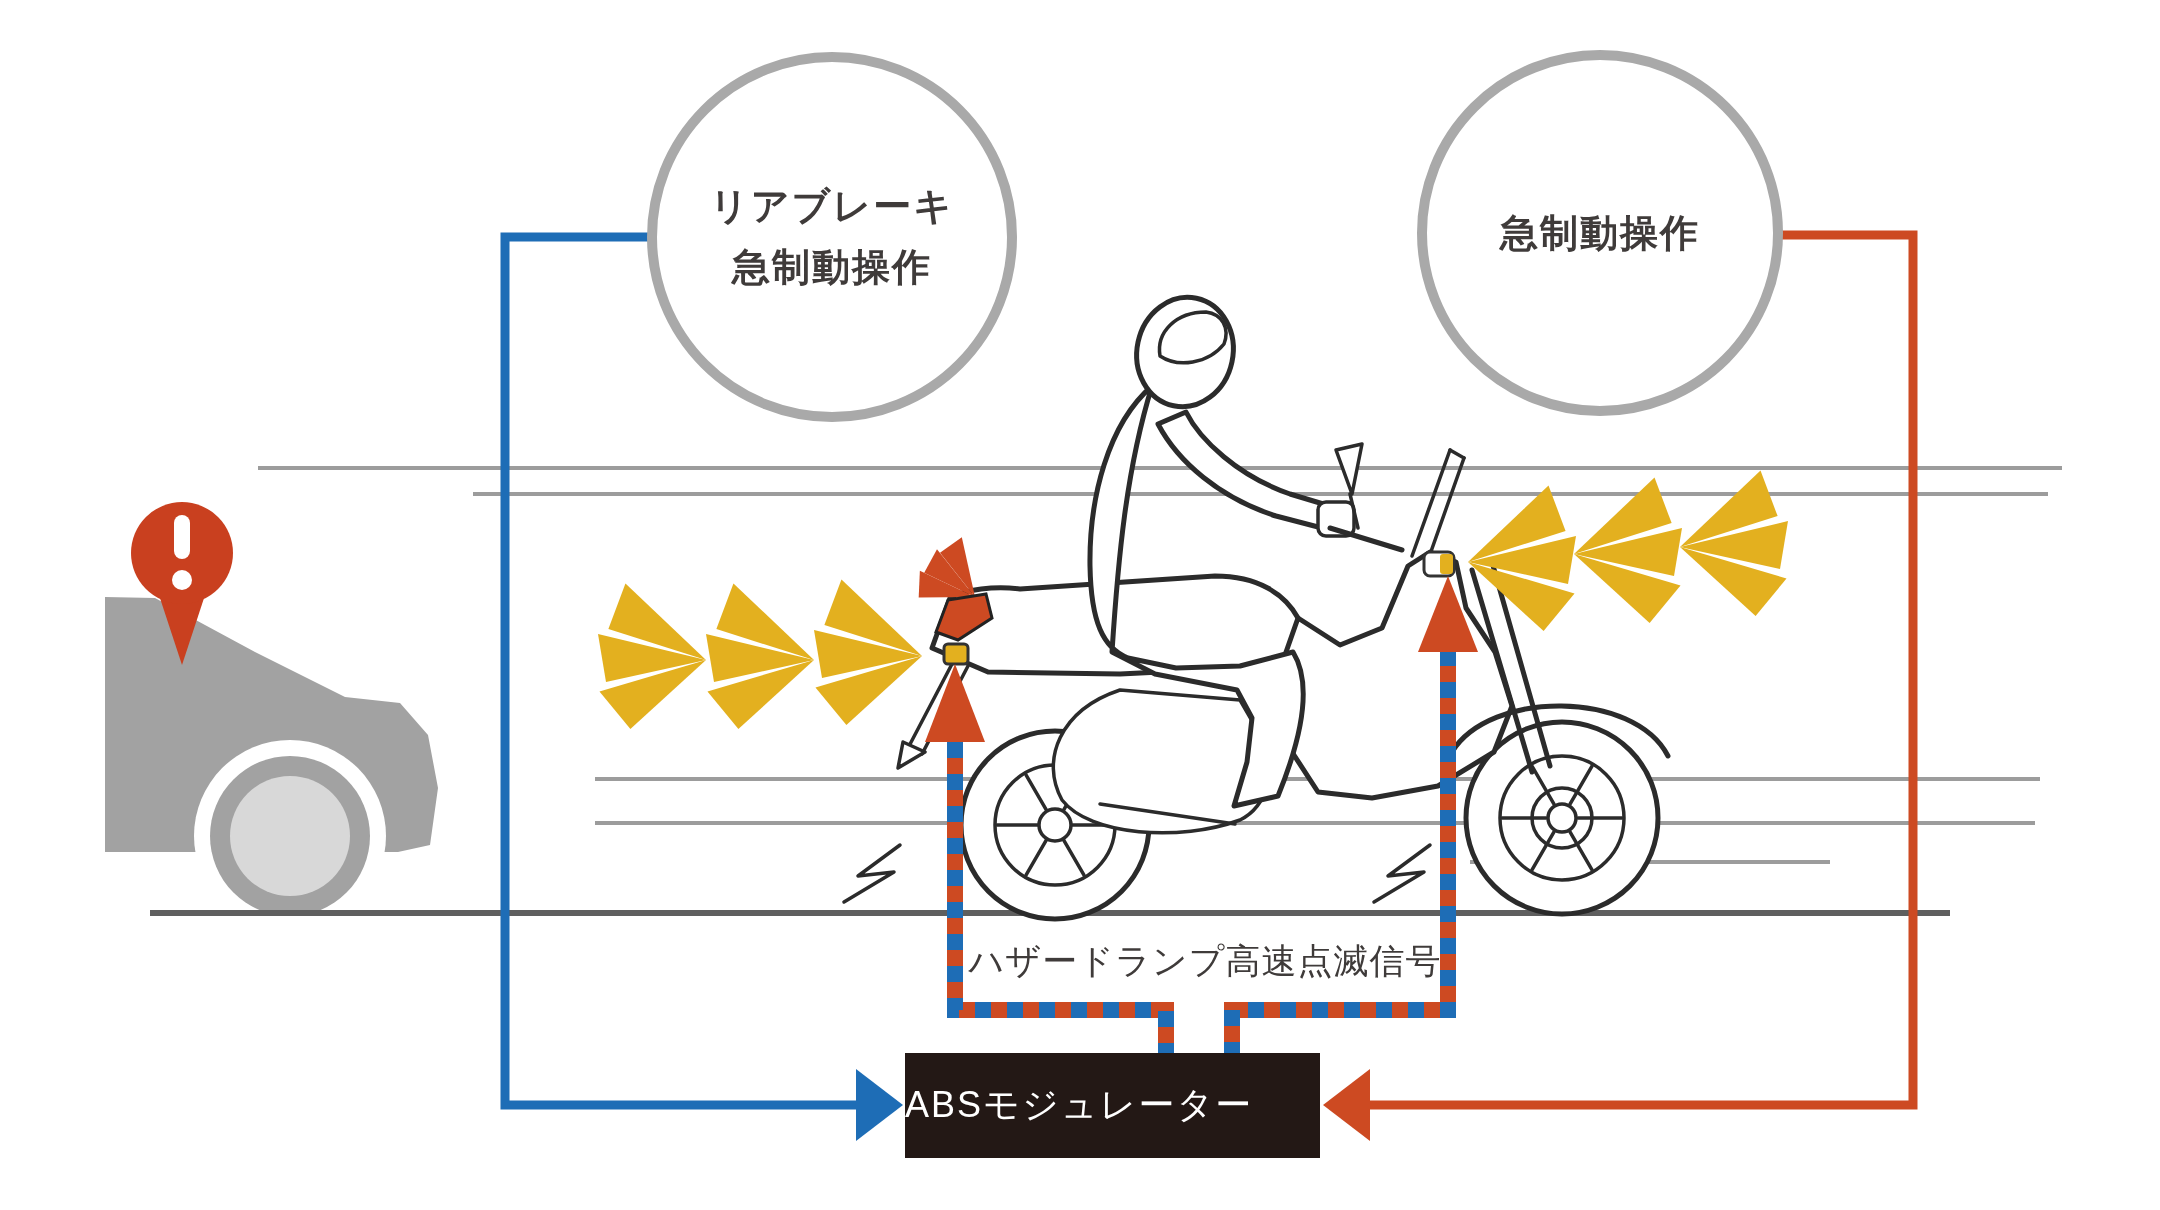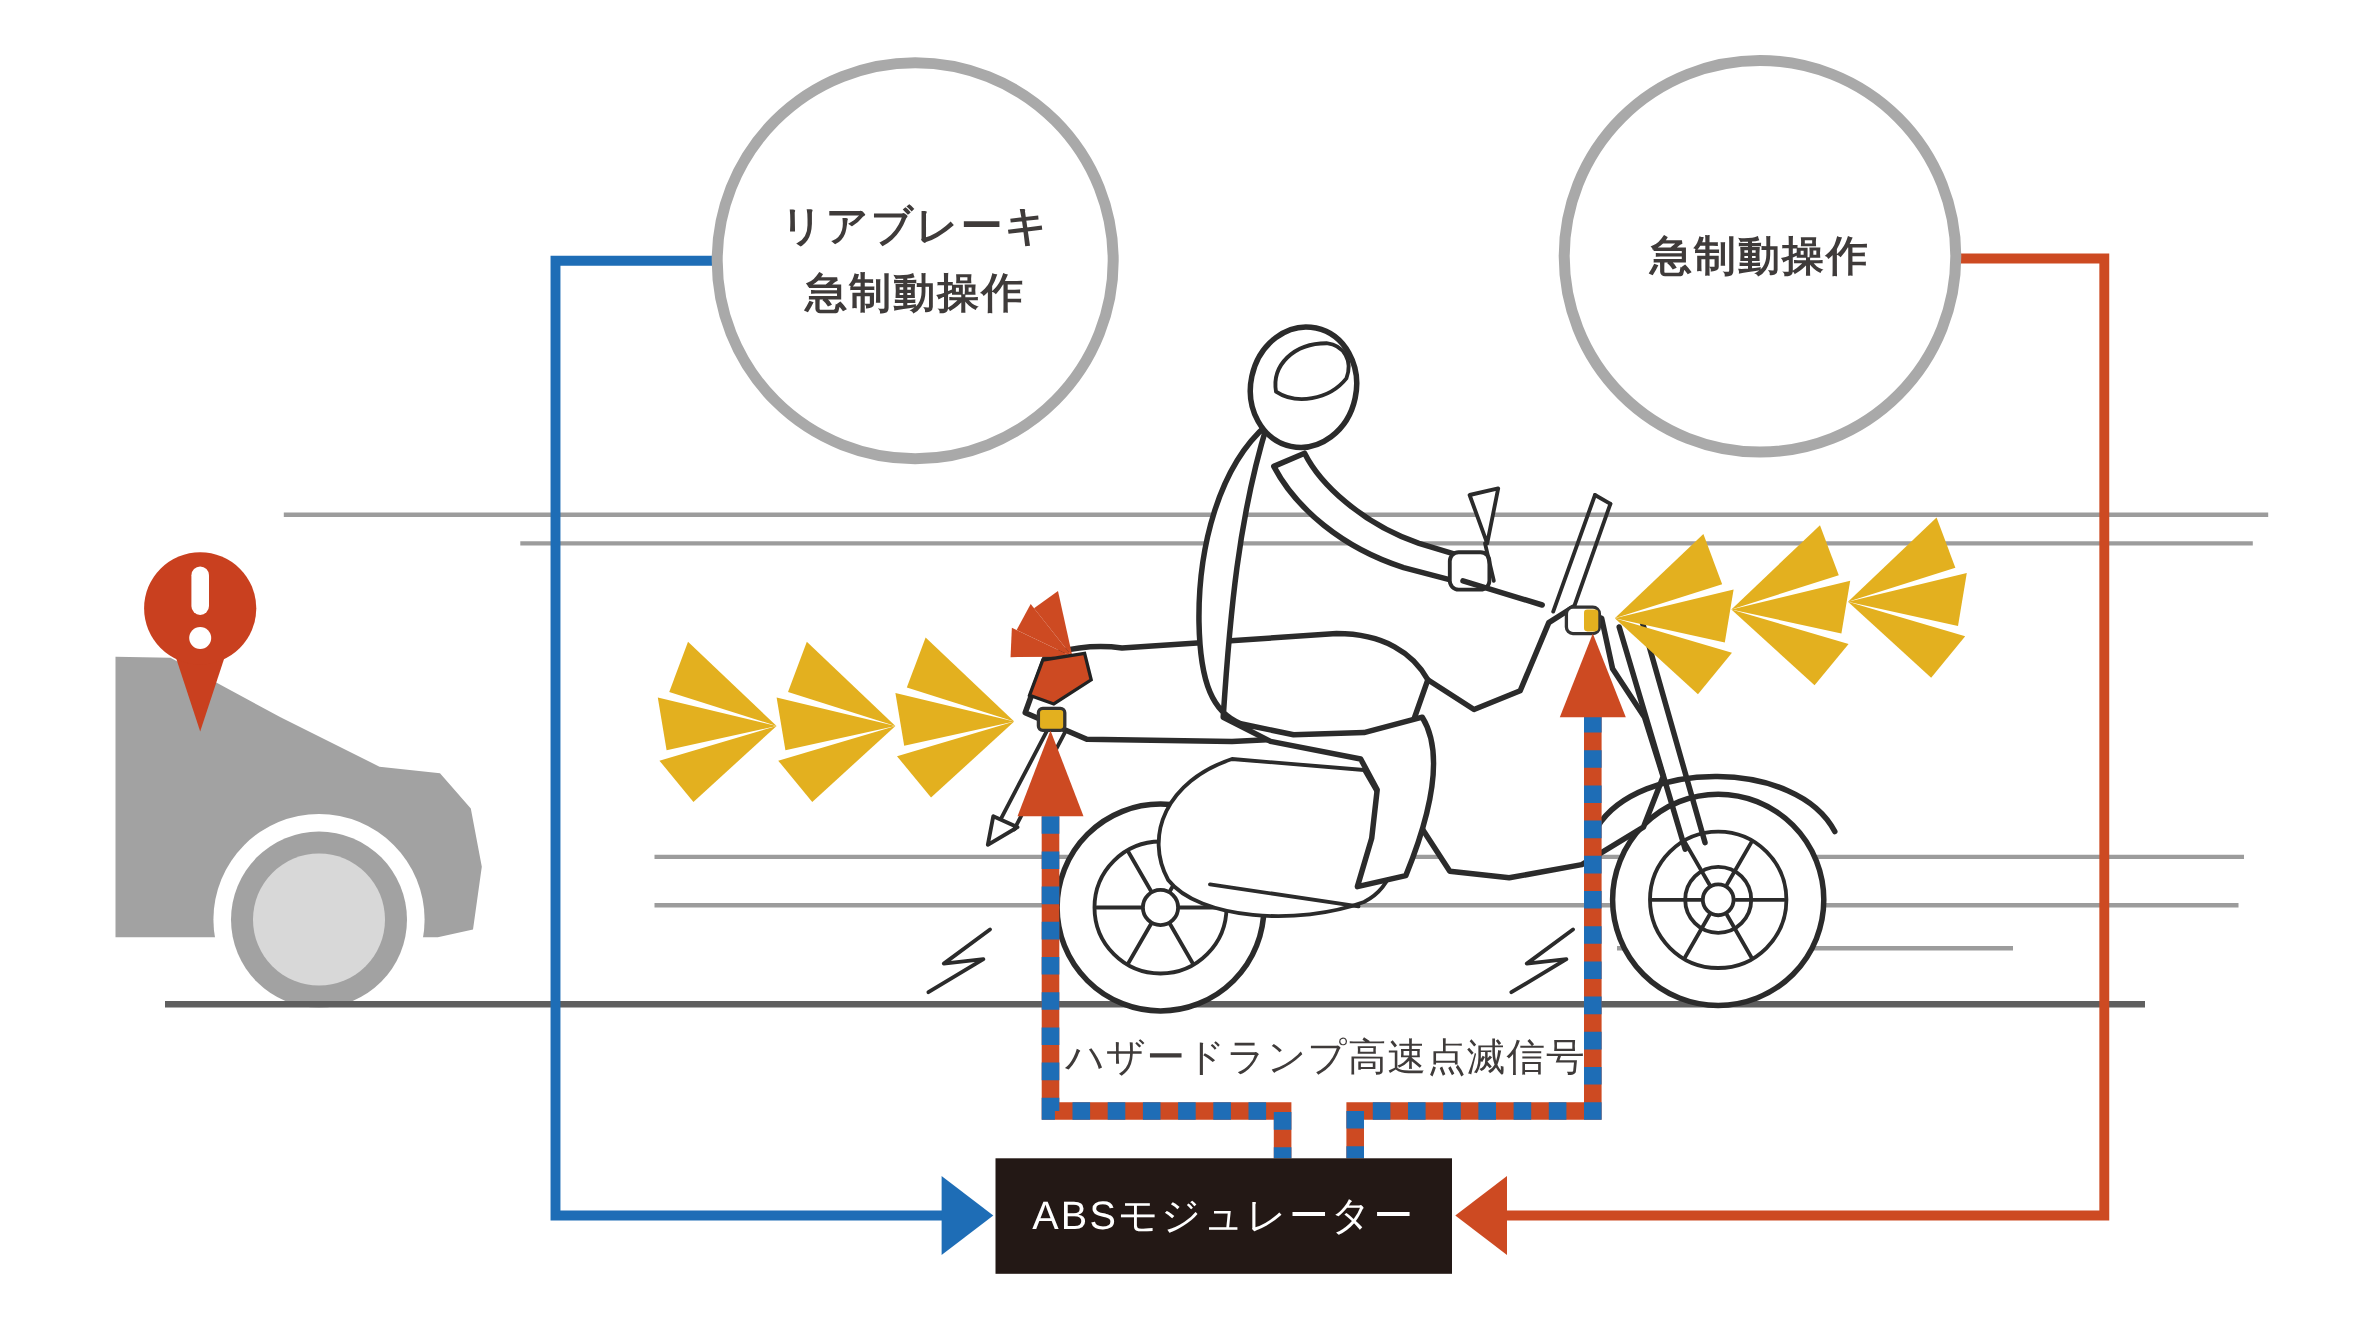--- a/index.html
+++ b/index.html
@@ -33,21 +33,21 @@
     color:var(--text-dark);font-weight:bold;font-size:38px;line-height:1.6;letter-spacing:2px;
   }
   .bubble-rear{left:647px;top:52px;width:370px;height:370px;}
   .bubble-front{left:1417px;top:50px;width:366px;height:366px;}
   .hazard-label{
     position:absolute;left:905px;top:938px;width:600px;text-align:center;
     color:var(--text-dark);font-weight:400;font-size:35px;letter-spacing:1px;
   }
   .abs-box{
     position:absolute;left:905px;top:1053px;width:415px;height:105px;
-    background:var(--box-bg);color:#ffffff;display:flex;align-items:center;justify-content:center;
+    background:var(--box-bg);color:#ffffff;display:flex;align-items:center;justify-content:flex-start;
     font-size:36px;letter-spacing:2px;font-weight:500;
   }
 </style>
 </head>
 <body>
 
 <div class="stage">
 
   <svg width="2160" height="1210" viewBox="0 0 2160 1210">
 

